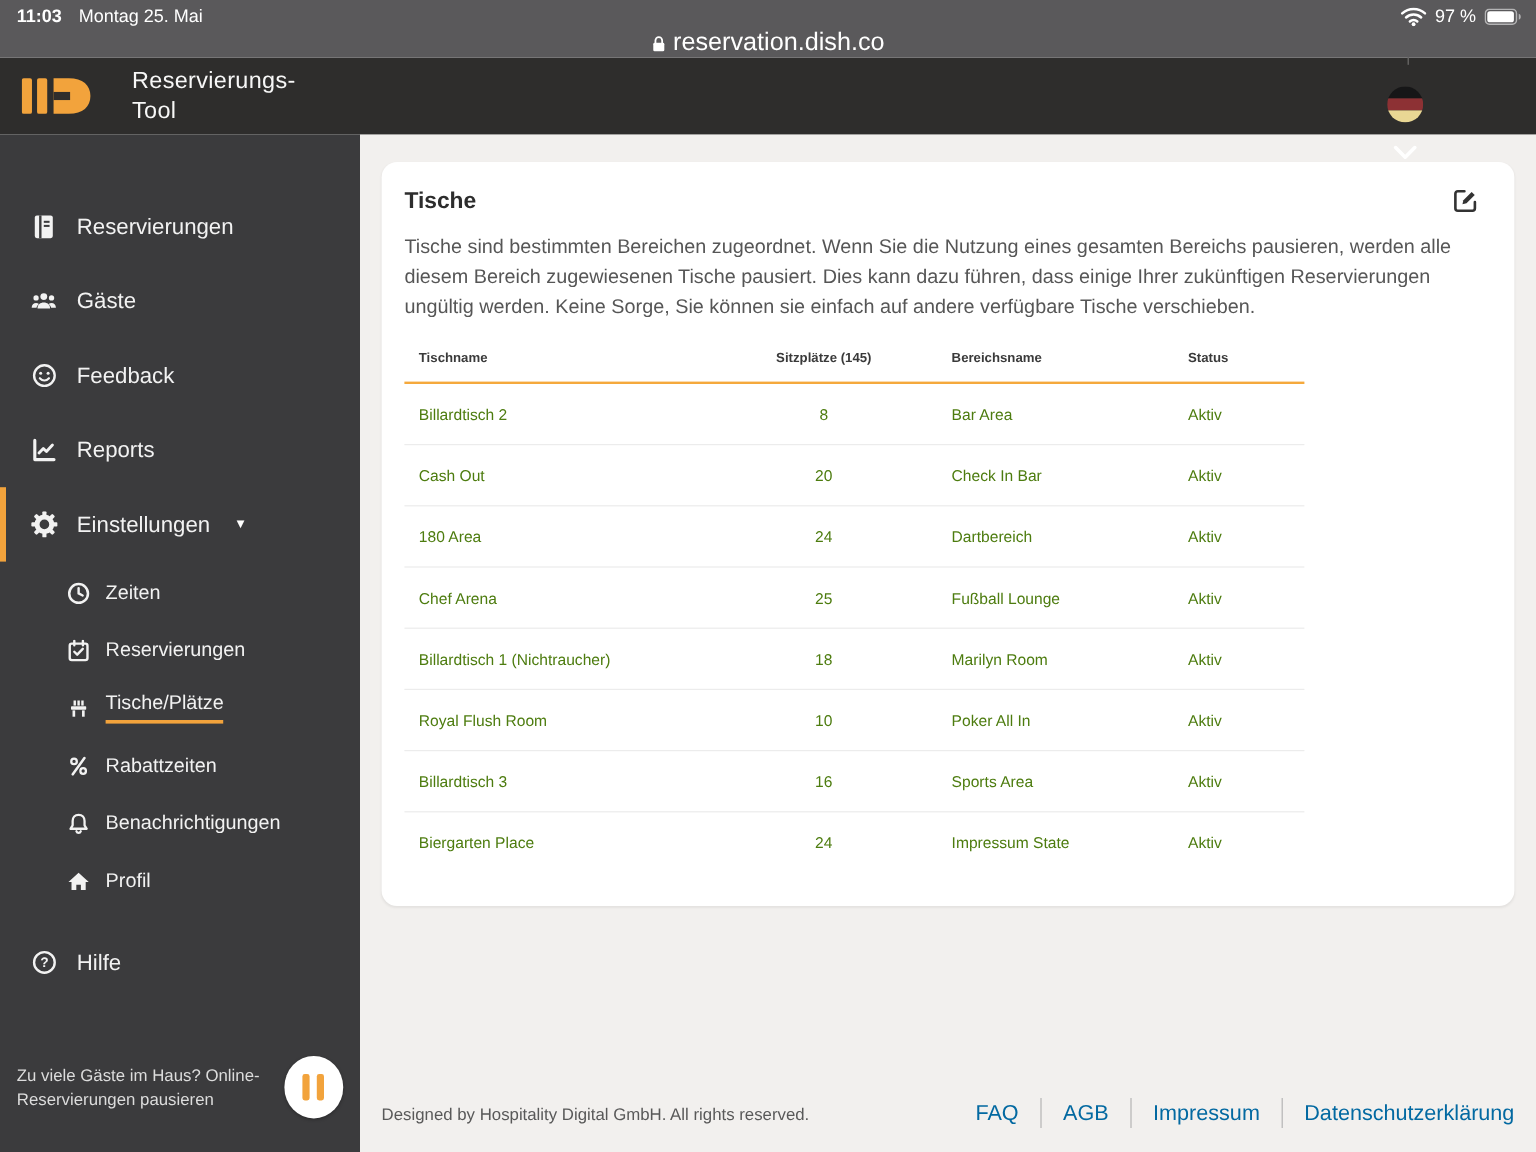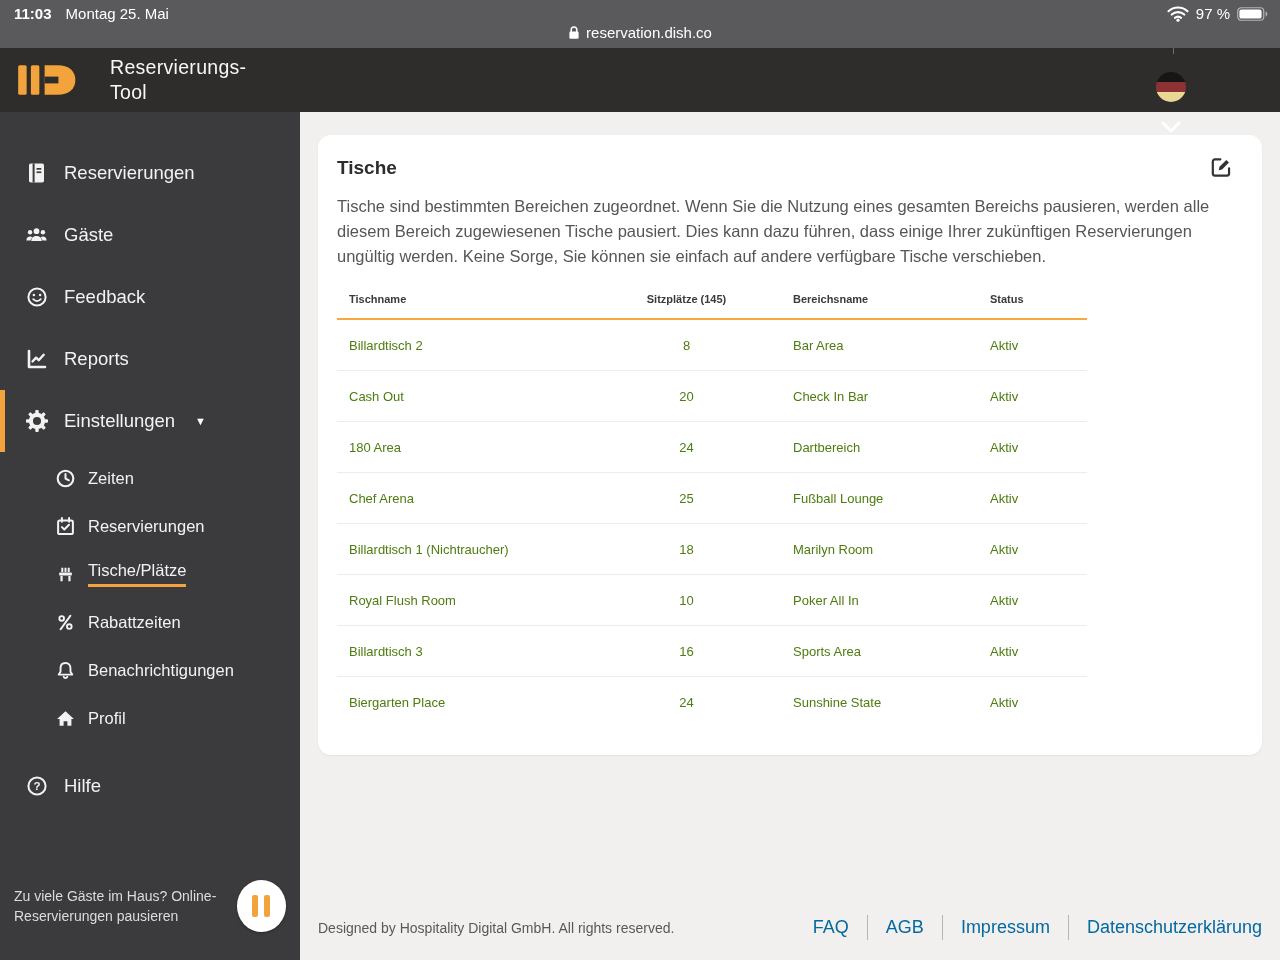--- a/index.html
+++ b/index.html
@@ -6,42 +6,42 @@
   html,body { width:1280px; height:960px; overflow:hidden; }
   body { font-family:"Liberation Sans", sans-serif; background:#f2f0ee; }
 
   .screen { width:1280px; height:960px; display:flex; flex-direction:column; }
 
   
   .status-bar { position:relative; height:48px; background:#5a595b; color:#fff; flex:0 0 auto; }
   .sb-left { position:absolute; left:14px; top:5px; display:flex; gap:14px; align-items:baseline; font-size:15px; }
   .sb-time { font-weight:700; }
   .sb-date { font-weight:400; }
-  .sb-url { position:absolute; left:0; right:0; top:24px; display:flex; justify-content:center; align-items:center; gap:6px; font-size:15px; color:#fff; }
+  .sb-url { position:absolute; left:0; right:0; top:24px; display:flex; justify-content:center; align-items:center; gap:6px; font-size:21px; color:#fff; }
   .sb-right { position:absolute; right:12px; top:5px; display:flex; align-items:center; gap:7px; font-size:15px; }
 
   
   .app-header { height:64px; background:#2e2d2c; display:flex; align-items:center; justify-content:space-between; padding:0 20px 0 18px; flex:0 0 auto; }
   .brand { display:flex; align-items:center; gap:20px; }
   .logo { width:72px; height:40px; display:flex; align-items:center; }
   .app-title { color:#f7f7f7; font-size:19.5px; line-height:25px; white-space:pre-line; letter-spacing:.3px; }
   .header-right { display:flex; align-items:center; gap:18px;flex-direction:column; }
   .restaurant-name { color:#a3d6c2; font-size:21px; letter-spacing:.3px; }
   .v-divider { width:1px; height:44px; background:#6f6e6d; margin-left:6px; }
   .flag { width:30px; height:30px; border-radius:50%; overflow:hidden; display:flex; flex-direction:column; }
   .flag .f1 { flex:1; background:#161617; }
   .flag .f2 { flex:1; background:#8d3134; }
   .flag .f3 { flex:1; background:#e9d794; }
   .logout-btn { width:40px; height:40px; border-radius:50%; border:1.5px solid #8b8a89; background:transparent; display:flex; align-items:center; justify-content:center; cursor:pointer; }
 
   
   .layout { flex:1; display:flex; min-height:0; }
 
   
-  .sidebar { width:300px; background:#3b3b3d; color:#f2f2f2; display:flex; flex-direction:column; padding-top:30px; flex:0 0 auto; }
+  .sidebar { width:300px; background:#3b3b3d; color:#f2f2f2; display:flex; flex-direction:column; padding-top:46px; flex:0 0 auto; }
   .nav-item { display:flex; align-items:center; gap:16px; height:62px; padding-left:25px; font-size:18.5px; cursor:pointer; }
   .nav-item .ni-icon { width:23px; display:flex; justify-content:center; }
   .nav-item.active-section { border-left:5px solid #f2a33c; padding-left:20px; }
   .caret { font-size:11px; margin-left:4px; color:#fff; }
   .subnav { padding:2px 0 10px 0; }
   .sub-item { display:flex; align-items:center; gap:13px; height:48px; padding-left:56px; font-size:16.5px; cursor:pointer; }
   .sub-item .ni-icon { width:19px; display:flex; justify-content:center; }
   .sub-label.current { border-bottom:3px solid #f2a33c; padding-bottom:4px; }
   .pause-box { margin-top:auto; display:flex; align-items:center; gap:16px; padding:16px 14px 28px 14px; }
   .pause-text { font-size:14px; line-height:20px; color:#dcdcdc; width:218px; }
@@ -369,21 +369,21 @@
             </div>
             <div class="trow">
               <div class="td c-name"><span>Billardtisch 3</span></div>
               <div class="td c-seats">16</div>
               <div class="td c-area"><span>Sports Area</span></div>
               <div class="td c-status">Aktiv</div>
             </div>
             <div class="trow">
               <div class="td c-name"><span>Biergarten Place</span></div>
               <div class="td c-seats">24</div>
-              <div class="td c-area"><span>Sunshine State</span></div>
+              <div class="td c-area"><span>Impressum State</span></div>
               <div class="td c-status">Aktiv</div>
             </div>
           </div>
         </div>
       </section>
 
       <footer class="page-footer">
         <span class="copyright">Designed by Hospitality Digital GmbH. All rights reserved.</span>
         <nav class="footer-links">
           <a class="footer-link">FAQ</a>

